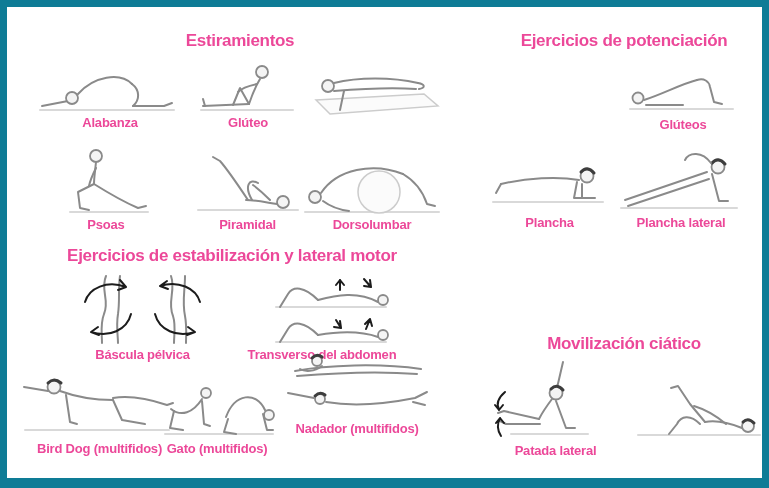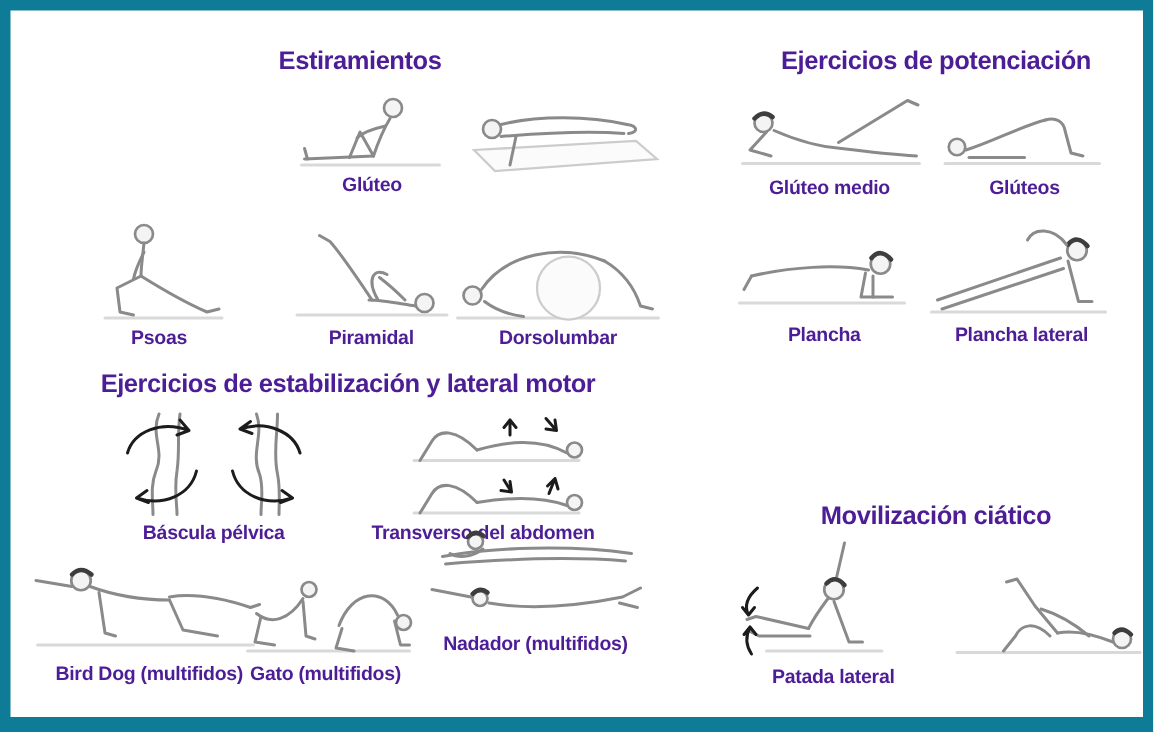--- a/index.html
+++ b/index.html
@@ -41,28 +41,41 @@
   .sk{stroke:#8a8a8a;stroke-width:2;fill:none;stroke-linecap:round;stroke-linejoin:round;}
   .hd{fill:#f4f4f4;stroke:#8a8a8a;stroke-width:1.8;}
   .hair{stroke:#3d3d3d;stroke-width:3;fill:none;stroke-linecap:round;}
   .ar{stroke:#1c1c1c;stroke-width:2;fill:none;stroke-linecap:round;stroke-linejoin:round;}
   .gnd{stroke:#d9d9d9;stroke-width:2;fill:none;stroke-linecap:round;}
   .mat{fill:#fbfbfb;stroke:#cccccc;stroke-width:1.5;}
 </style>
 </head>
 <body>
 
-<div id="poster" style="background: rgb(255, 255, 255); color: #4c1d95;">
+<div id="poster" style="background: rgb(255, 255, 255); color: #ec4899;">
   <div id="frame" style="border-color: rgb(14, 124, 150);"></div>
 
   <div class="title" style="left:90px;top:31px;width:300px">Estiramientos</div>
   <div class="title" style="left:474px;top:31px;width:300px">Ejercicios de potenciación</div>
   <div class="title" style="left:22px;top:246px;width:420px">Ejercicios de estabilización y lateral motor</div>
   <div class="title" style="left:494px;top:334px;width:260px">Movilización ciático</div>
 
+  <div class="item" style="left:30px;top:56px;width:160px">
+    <div class="fig">
+      <svg width="160" height="58" viewBox="0 0 160 58">
+        <path class="gnd" d="M10,54 L144,54"></path>
+        <path class="sk" d="M12,50 L38,45"></path>
+        <circle class="hd" cx="42" cy="42" r="6"></circle>
+        <path class="sk" d="M48,38 C64,20 90,16 102,28"></path>
+        <path class="sk" d="M102,28 C110,34 110,44 103,50"></path>
+        <path class="sk" d="M103,50 L134,50 L142,47"></path>
+      </svg>
+    </div>
+    <span class="lbl">Alabanza</span>
+  </div>
 
   <div class="item" style="left:193px;top:58px;width:110px">
     <div class="fig">
       <svg width="110" height="56" viewBox="0 0 110 56">
         <path class="gnd" d="M8,52 L100,52"></path>
         <path class="sk" d="M10,48 L56,46"></path>
         <path class="sk" d="M12,48 L10,41"></path>
         <path class="sk" d="M56,46 C60,34 64,26 67,21"></path>
         <circle class="hd" cx="69" cy="14" r="6"></circle>
         <path class="sk" d="M56,46 L47,30 L40,47"></path>
@@ -120,34 +133,20 @@
         <circle class="mat" cx="82" cy="40" r="21"></circle>
         <circle class="hd" cx="18" cy="45" r="6"></circle>
         <path class="sk" d="M24,41 C40,17 76,10 106,22"></path>
         <path class="sk" d="M106,22 C118,29 126,40 130,52 L138,54"></path>
         <path class="sk" d="M26,49 C34,55 44,58 52,59"></path>
       </svg>
     </div>
     <span class="lbl">Dorsolumbar</span>
   </div>
 
-  <div class="item" style="left:487px;top:58px;width:132px">
-    <div class="fig">
-      <svg width="132" height="58" viewBox="0 0 132 58">
-        <path class="gnd" d="M8,51 L126,51"></path>
-        <circle class="hd" cx="22" cy="24" r="6"></circle>
-        <path class="hair" d="M16,21 Q22,15 28,20"></path>
-        <path class="sk" d="M24,30 L13,42 L27,46"></path>
-        <path class="sk" d="M29,29 C45,36 60,40 74,41"></path>
-        <path class="sk" d="M74,41 C90,43 108,45 124,46"></path>
-        <path class="sk" d="M72,37 L118,9 L125,12"></path>
-      </svg>
-    </div>
-    <span class="lbl">Glúteo medio</span>
-  </div>
 
   <div class="item" style="left:623px;top:58px;width:120px">
     <div class="fig">
       <svg width="120" height="58" viewBox="0 0 120 58">
         <path class="gnd" d="M7,51 L110,51"></path>
         <circle class="hd" cx="15" cy="40" r="5.5"></circle>
         <path class="sk" d="M21,42 C40,36 58,26 74,22"></path>
         <path class="sk" d="M74,22 C81,20 86,23 87,29 L91,44 L99,46"></path>
         <path class="sk" d="M23,47 L60,47"></path>
       </svg>

